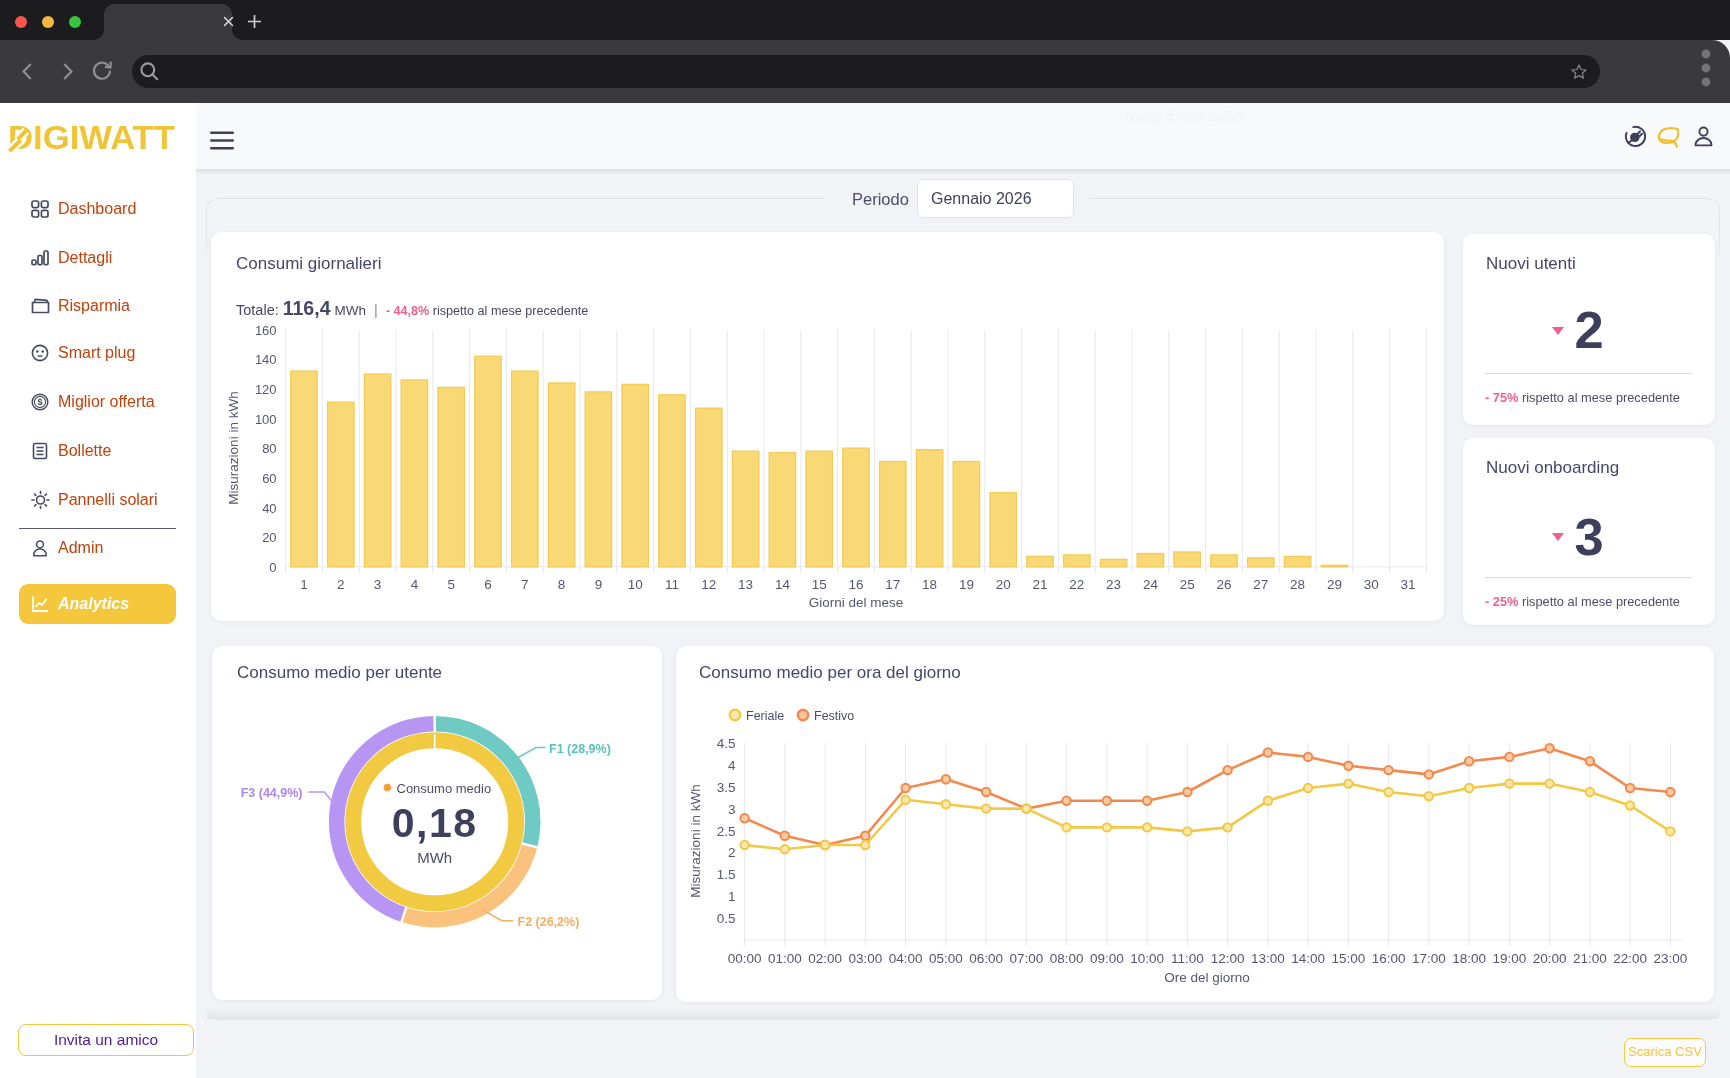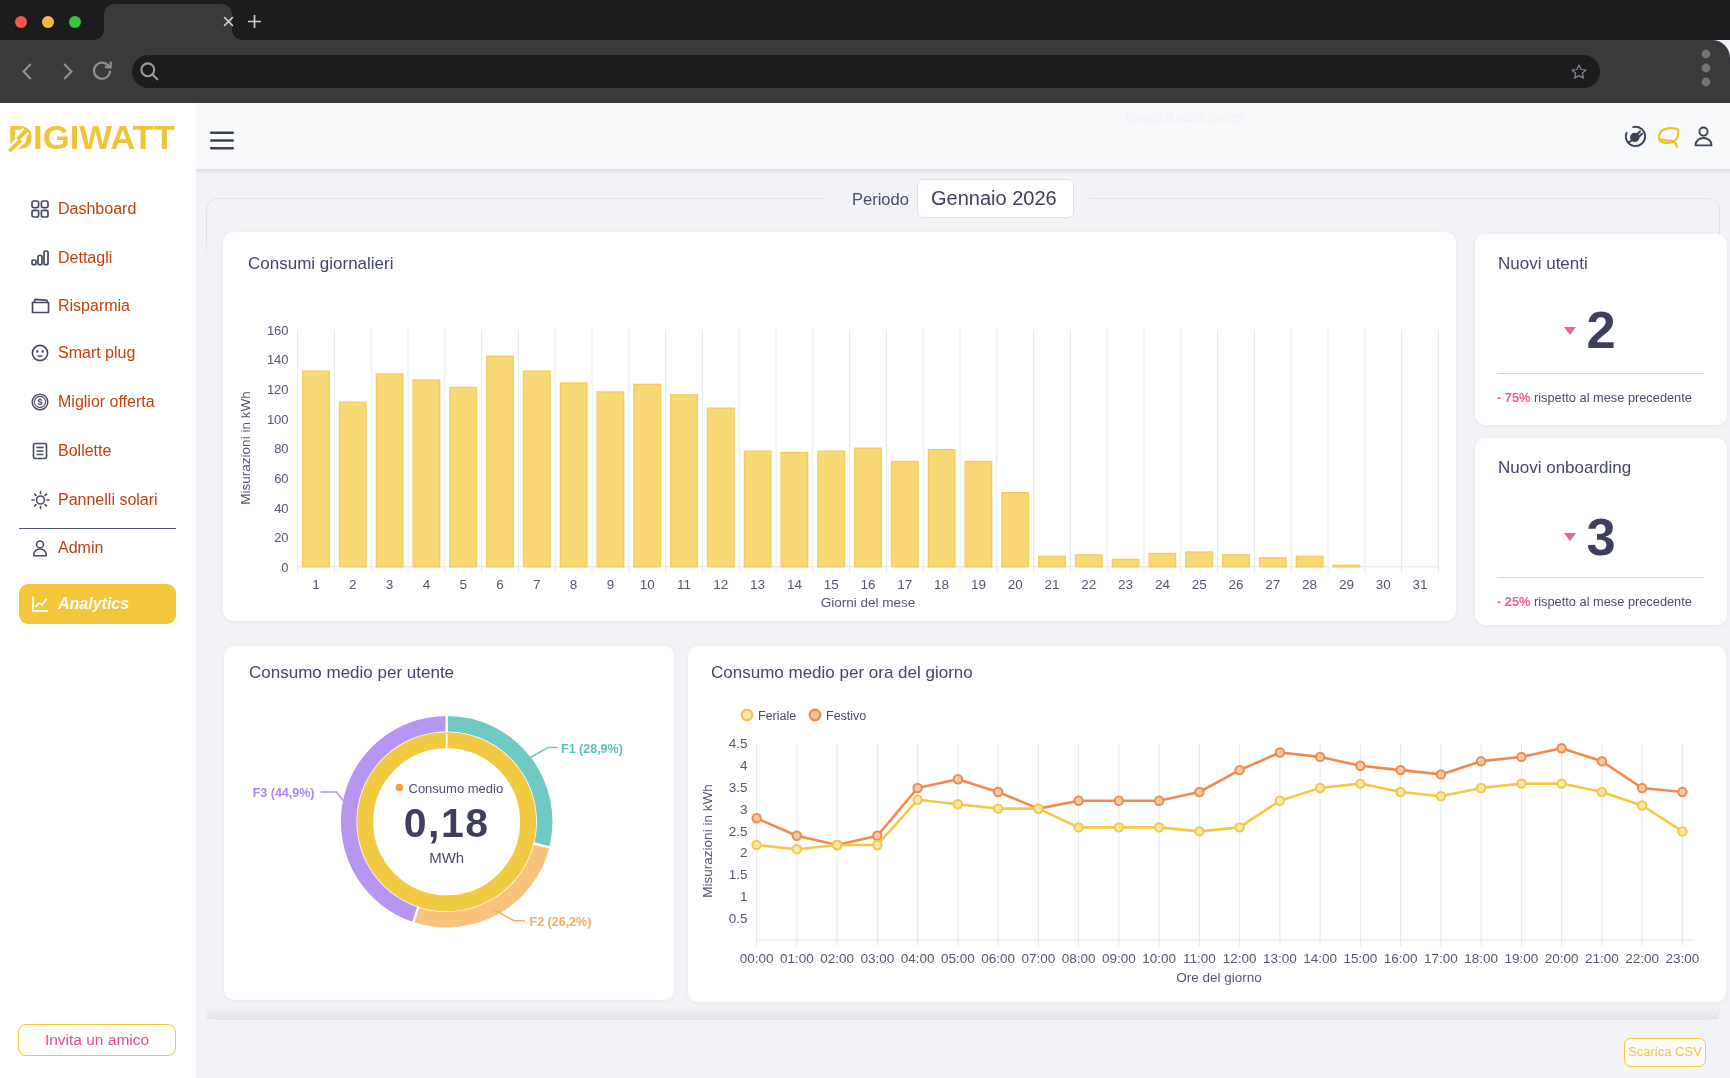--- a/index.html
+++ b/index.html
@@ -18,32 +18,32 @@
   #addrbar { position:absolute; left:132px; top:15px; width:1468px; height:33px; background:#1c1c1e; border-radius:17px; }
   
   #sidebar { position:absolute; left:0; top:103px; width:196px; height:975px; background:#ffffff; }
   .nav { position:absolute; left:0; width:196px; height:30px; color:#c2410c; font-size:16px; }
   .nav svg { position:absolute; left:31px; top:50%; transform:translateY(-50%); }
   .nav span { position:absolute; left:58px; top:50%; transform:translateY(-50%); white-space:nowrap; }
   #navdiv { position:absolute; left:19px; top:424.5px; width:157px; height:0; border-top:1.5px solid #565870; }
   #analytics { position:absolute; left:19px; top:481px; width:157px; height:40px; background:#f5c73d; border-radius:9px; color:#ffffff; font-size:16px; font-weight:bold; }
   #analytics svg { position:absolute; left:12px; top:50%; transform:translateY(-50%); }
   #analytics span { position:absolute; left:39px; top:50%; transform:translateY(-50%);font-style:italic; }
-  #invita { position:absolute; left:18px; top:921px; width:158px; height:32px; border:1.6px solid #f5c73d; border-radius:8px; color:#ec4899; font-size:15.5px; text-align:center; line-height:29px; background:#fff; }
+  #invita { position:absolute; left:18px; top:921px; width:176px; height:32px; border:1.6px solid #f5c73d; border-radius:8px; color:#4c1d95; font-size:15.5px; text-align:center; line-height:29px; background:#fff; }
   
   #topbar { position:absolute; left:196px; top:103px; width:1534px; height:66px; background:#f8f9fb; }
   #topshadow { position:absolute; left:196px; top:169px; width:1534px; height:6px; background:linear-gradient(#dcdee4, rgba(240,241,245,0)); }
   
   #content { position:absolute; left:196px; top:175px; width:1534px; height:903px; }
   #fieldset { position:absolute; left:10px; top:23px; width:1514px; height:822px; border:1px solid #e2e3e9; border-radius:12px; -webkit-mask-image:linear-gradient(#000 0, #000 45px, rgba(0,0,0,0) 60px, rgba(0,0,0,0) calc(100% - 16px), #000 calc(100% - 2px)); mask-image:linear-gradient(#000 0, #000 45px, rgba(0,0,0,0) 60px, rgba(0,0,0,0) calc(100% - 16px), #000 calc(100% - 2px)); }
   #legendmask { position:absolute; left:629px; top:15px; width:265px; height:16px; background:#f2f3f6; }
   #periodo-lab { position:absolute; left:656px; top:15px; font-size:16.5px; color:#4b4d68; }
-  #periodo-box { position:absolute; left:721px; top:4px; width:157px; height:39px; background:#fff; border:1px solid #e0e1e7; border-radius:6px; font-size:20px; color:#3f415c; line-height:37px; padding-left:13px; }
+  #periodo-box { position:absolute; left:721px; top:4px; width:157px; height:39px; background:#fff; border:1px solid #e0e1e7; border-radius:6px; font-size:16px; color:#3f415c; line-height:37px; padding-left:13px; }
   #botshadow { position:absolute; left:11px; top:832px; width:1512px; height:12px; background:linear-gradient(rgba(240,241,245,0), #e4e5ea); }
-  .card { position:absolute; background:#fff; border-radius:10px; box-shadow:0 1px 4px rgba(70,74,100,0.07);margin-left:12px; }
+  .card { position:absolute; background:#fff; border-radius:10px; box-shadow:0 1px 4px rgba(70,74,100,0.07); }
   .ctitle { position:absolute; font-size:17px; color:#45476a; }
   #card-bar   { left:15px;   top:57px;  width:1233px; height:389px; }
   #card-nu    { left:1267px; top:59px;  width:252px;  height:191px; }
   #card-no    { left:1267px; top:263px; width:252px;  height:187px; }
   #card-donut { left:16px;   top:471px; width:450px;  height:354px; }
   #card-line  { left:480px;  top:471px; width:1038px; height:356px; }
   .statnum { position:absolute; width:100%; text-align:center; font-size:52.5px; font-weight:bold; color:#3d3f5c; }
   .tri { position:absolute; width:0; height:0; border-left:6.4px solid transparent; border-right:6.4px solid transparent; border-top:8.4px solid #f0608c; }
   .statdiv { position:absolute; left:22px; width:207px; border-top:1px solid #d8d9e0; }
   .statfoot { position:absolute; left:22px; font-size:12.8px; color:#4b4d68; white-space:nowrap; }
@@ -214,20 +214,21 @@
 </div>
 <div id="topshadow"></div>
 
 <div id="content">
   <div id="fieldset"></div>
   <div id="legendmask"></div>
   <div id="periodo-lab">Periodo</div>
   <div id="periodo-box">Gennaio 2026</div>
   <div class="card" id="card-bar">
     <div class="ctitle" style="left:25px; top:22px">Consumi giornalieri</div>
+    <div style="position:absolute; left:25px; top:65px; font-size:14.5px; color:#45476a; white-space:nowrap">Totale: <b style="font-size:19.5px">116,4</b> <span style="font-size:13.5px">MWh</span> <span style="color:#8d8fa6">&nbsp;|&nbsp;</span> <span style="font-size:12.6px"><span class="pink">- 44,8%</span> rispetto al mese precedente</span></div>
     <div style="position:absolute; left:0; top:0">
       <svg width="1233" height="389" viewBox="0 0 1233 389" xmlns="http://www.w3.org/2000/svg" font-family="Liberation Sans, sans-serif">
           <line x1="74.6" y1="97.6" x2="74.6" y2="340.8" stroke="#e7e8ee" stroke-width="1"></line>
           <line x1="111.4" y1="97.6" x2="111.4" y2="340.8" stroke="#e7e8ee" stroke-width="1"></line>
           <line x1="148.2" y1="97.6" x2="148.2" y2="340.8" stroke="#e7e8ee" stroke-width="1"></line>
           <line x1="185.0" y1="97.6" x2="185.0" y2="340.8" stroke="#e7e8ee" stroke-width="1"></line>
           <line x1="221.8" y1="97.6" x2="221.8" y2="340.8" stroke="#e7e8ee" stroke-width="1"></line>
           <line x1="258.6" y1="97.6" x2="258.6" y2="340.8" stroke="#e7e8ee" stroke-width="1"></line>
           <line x1="295.4" y1="97.6" x2="295.4" y2="340.8" stroke="#e7e8ee" stroke-width="1"></line>
           <line x1="332.2" y1="97.6" x2="332.2" y2="340.8" stroke="#e7e8ee" stroke-width="1"></line>

